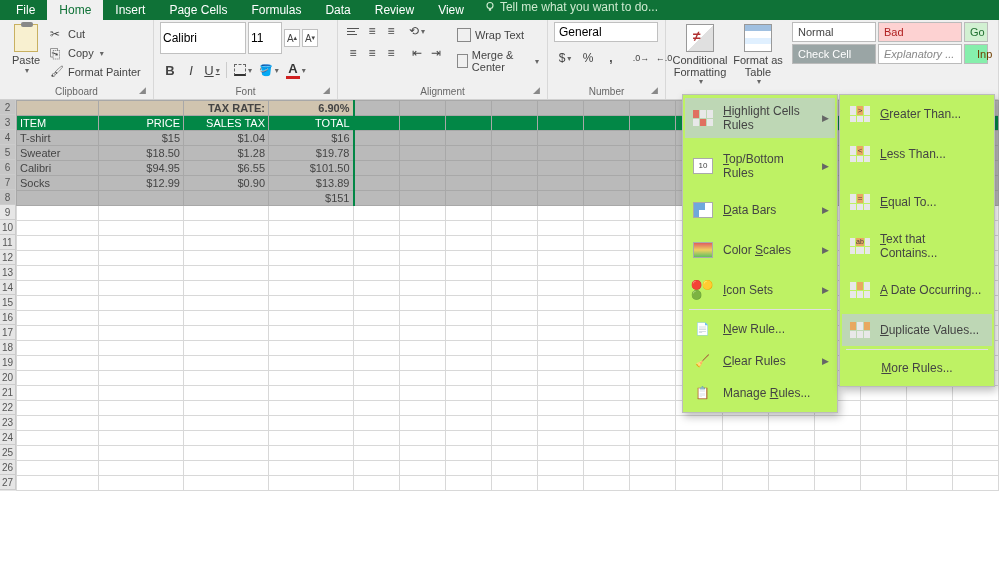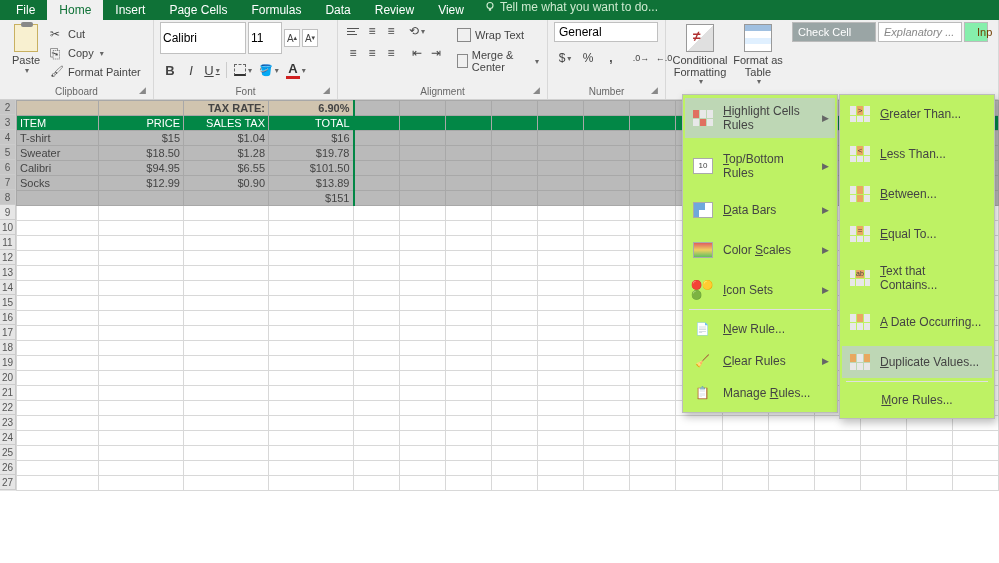--- a/index.html
+++ b/index.html
@@ -260,20 +260,25 @@
         <div class="bico cf-ico"></div>
         <span>Conditional Formatting</span>
           <span class="dd-arrow">▾</span>
       </div>
       <div class="style-big">
         <div class="bico ft-ico"></div>
         <span>Format as Table</span>
           <span class="dd-arrow">▾</span>
       </div>
       <div class="cell-styles">
+        <div class="cs-row">
+          <div class="cs-cell cs-normal">Normal</div>
+          <div class="cs-cell cs-bad">Bad</div>
+          <div class="cs-cell cs-good" style="width:24px">Go</div>
+        </div>
         <div class="cs-row">
           <div class="cs-cell cs-check">Check Cell</div>
           <div class="cs-cell cs-explan">Explanatory ...</div>
           <div class="cs-cell cs-input" style="width:24px">Inp</div>
         </div>
       </div>
     </div>
   </div>
 </div>
 
@@ -917,33 +922,20 @@
           <span style="background:#e8a860;font-size:8px;text-align:center">&lt;</span>
           <span></span>
           <span></span>
           <span></span>
           <span></span>
         </div>
       </div>
     <span class="dd-text"><span class="u-under">L</span>ess Than...</span>
   </div>
   <div style="height:8px"></div>
-  <div class="dd-item">
-    <div class="dd-ico">
-        <div class="mini-grid-ico">
-          <span></span>
-          <span style="background:#e8a860"></span>
-          <span></span>
-          <span></span>
-          <span style="background:#e8a860"></span>
-          <span></span>
-        </div>
-      </div>
-    <span class="dd-text"><span class="u-under">B</span>etween...</span>
-  </div>
   <div style="height:8px"></div>
   <div class="dd-item">
     <div class="dd-ico">
         <div class="mini-grid-ico">
           <span></span>
           <span style="background:#e8a860;font-size:8px;text-align:center">=</span>
           <span></span>
           <span></span>
           <span></span>
           <span></span>

